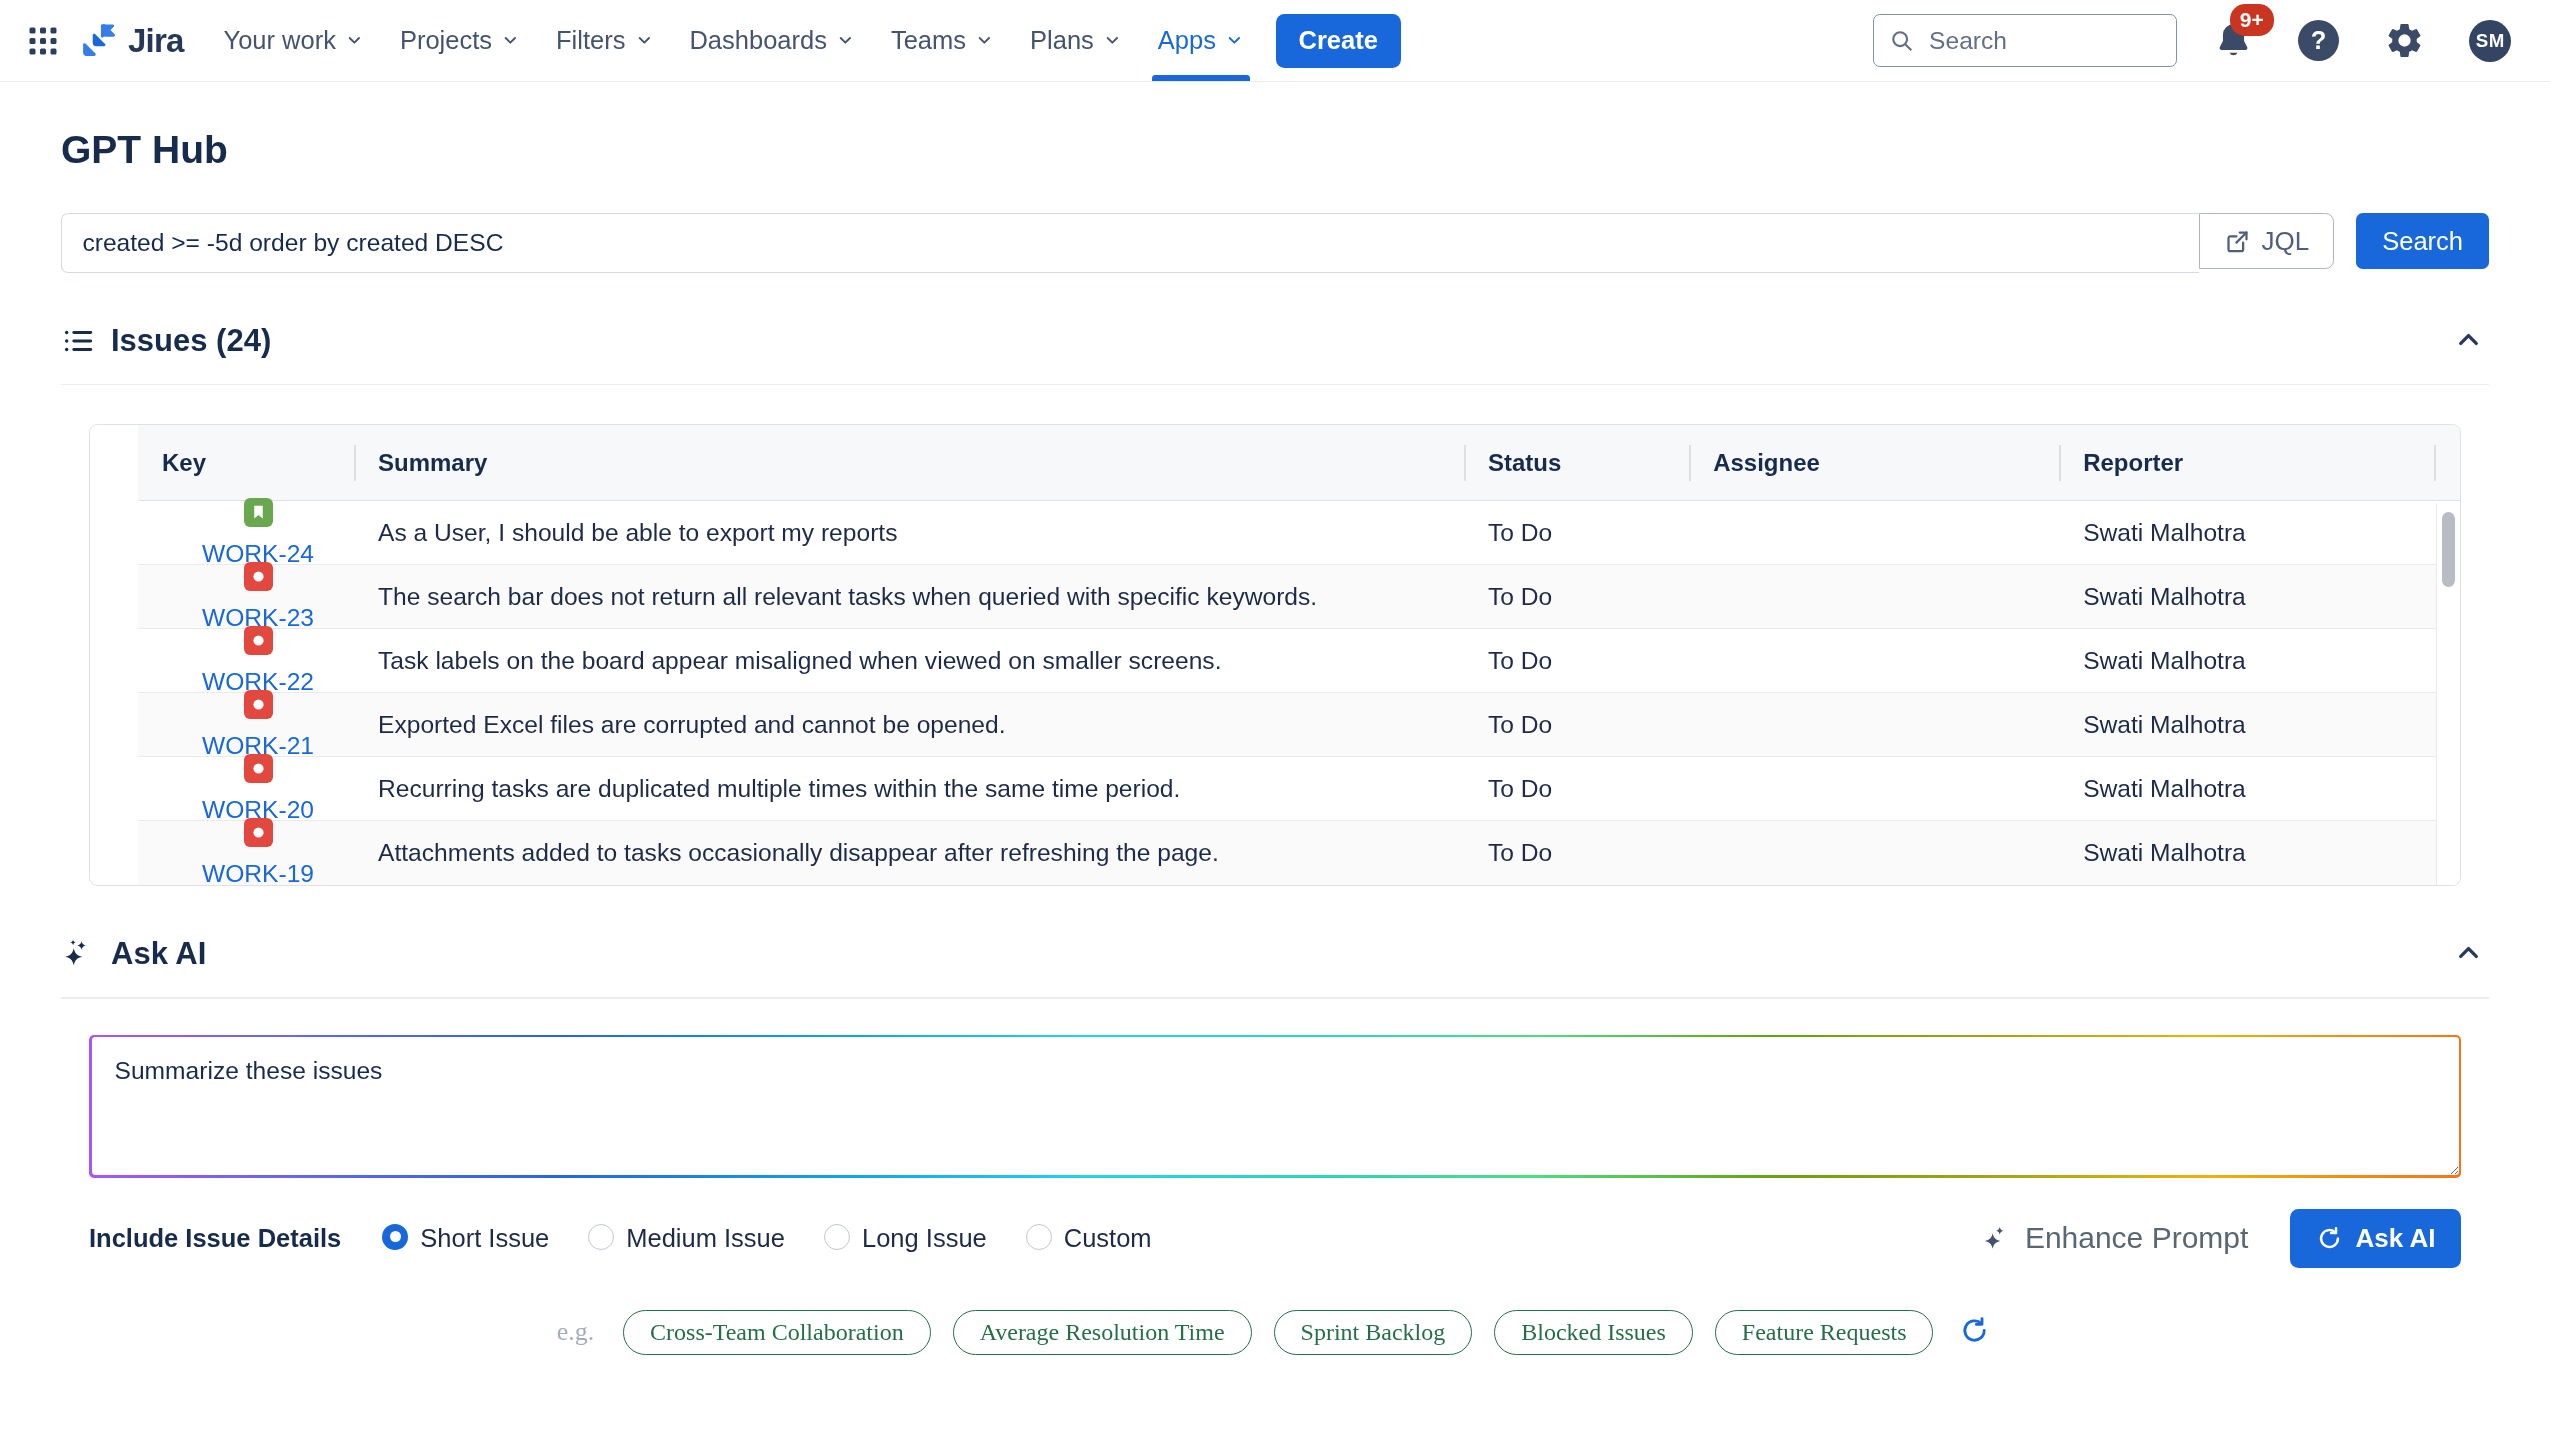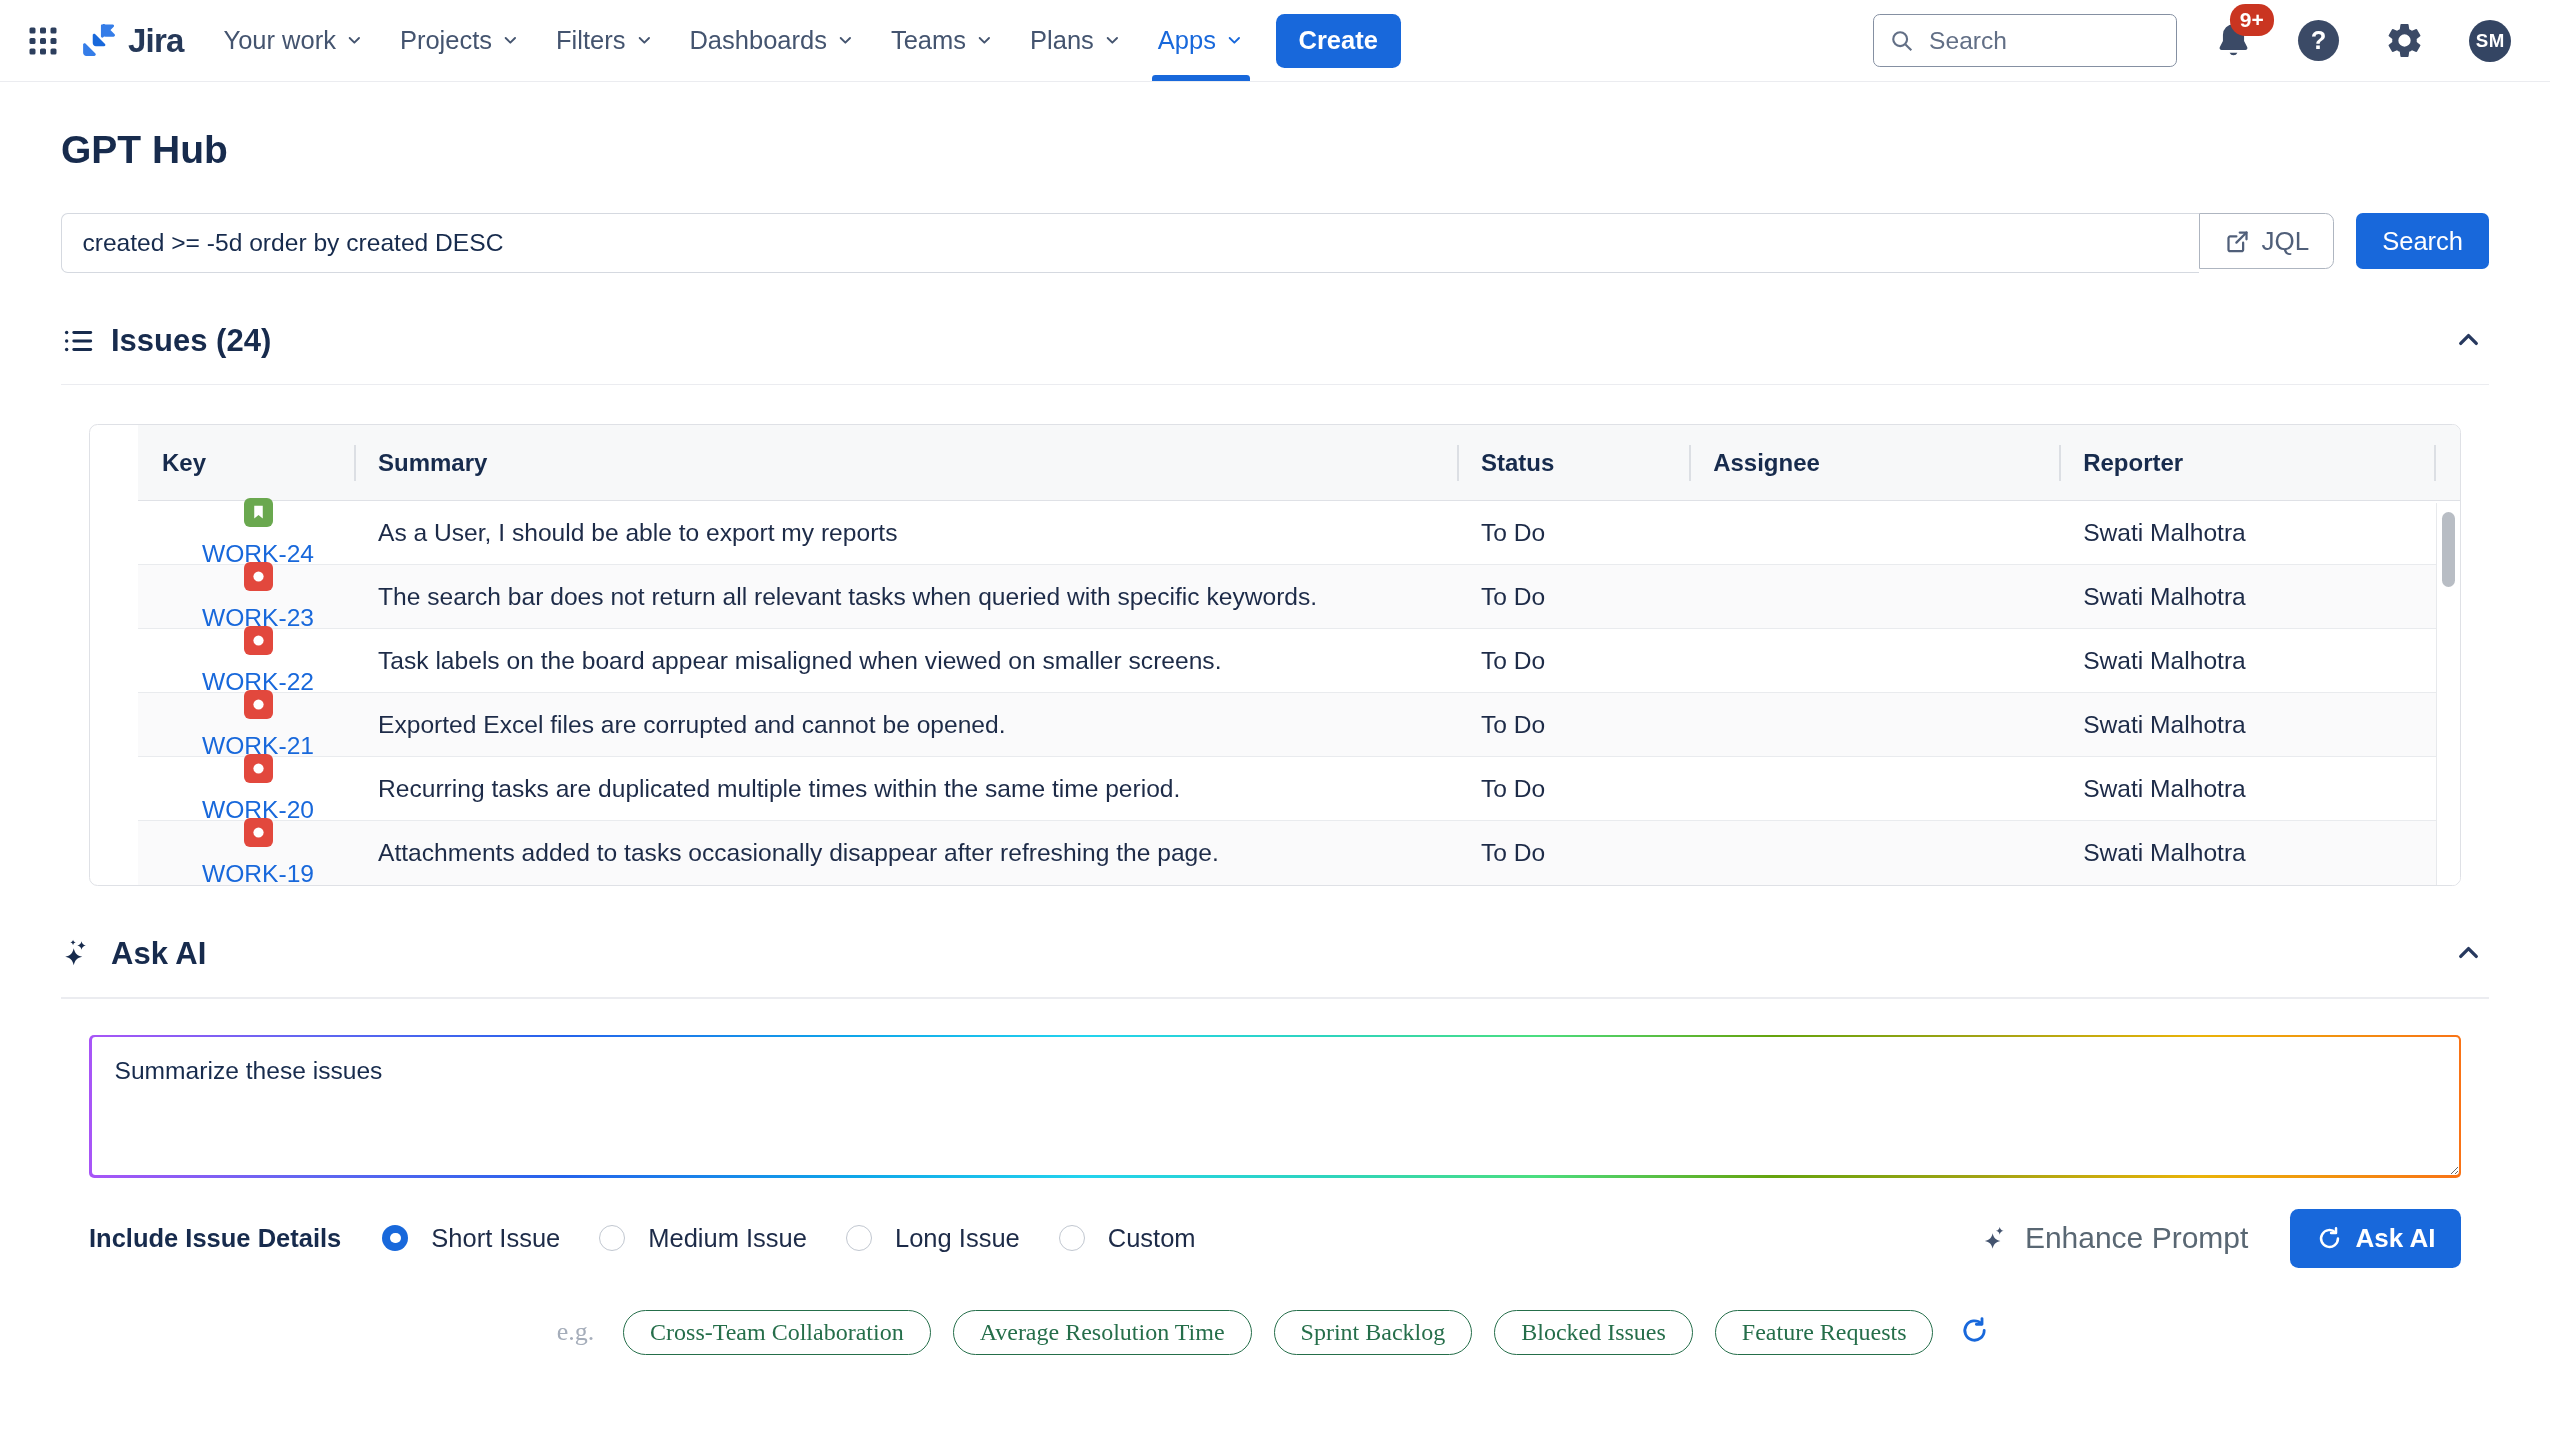--- a/index.html
+++ b/index.html
@@ -53,39 +53,39 @@
   .collapse-btn{ margin-left:auto; background:none; border:none; padding:5.1px; }
   .collapse-btn svg{ width:31px; height:31px; stroke:#27395F; }
   .sec-divider{ height:1.7px; background:#EBECF0; margin-top:20.4px; }
 
   
   .issues-table{ margin:39px 28px 0; border:1.7px solid #DFE1E6; border-radius:8.5px; position:relative; overflow:hidden; background:#fff;padding-left:48px; }
   .thead{ display:flex; height:76px; background:#F7F8F9; border-bottom:1.7px solid #DFE1E6; padding-right:24px; }
   .th{ display:flex; align-items:center; height:100%; padding-left:24px; position:relative; font-size:24px; font-weight:700; color:#172B4D; }
   .th:not(:first-child)::before, .th:last-child::after{ content:""; position:absolute; left:0; top:50%; transform:translateY(-50%); width:1.7px; height:36px; background:#DCDFE4; }
   .th:last-child::after{ left:auto; right:0; }
-  .c0{ width:9.4%; } .c1{ flex:1; } .c2{ width:9.8%; } .c3{ width:16.1%;margin-left:7px; } .c4{ width:16.4%; }
+  .c0{ width:9.4%; } .c1{ flex:1; } .c2{ width:9.8%; } .c3{ width:16.1%; } .c4{ width:16.4%; }
   .trow{ display:flex; align-items:center; height:64px; border-bottom:0.8px solid #E9EBEE; padding-right:24px; font-size:24.6px; color:#1D2B48; }
   .trow:nth-child(even){ background:#FAFAFB; }
   .trow:last-child{ border-bottom:none; }
   .cell{ padding-left:24px; white-space:nowrap; overflow:hidden;flex-direction:column; }
   .c-key{ display:flex; align-items:center; gap:12.7px; }
   .type-icon{ width:29px; height:29px; flex:none; display:flex; }
   .key-link{ color:#1868DB; text-decoration:none; font-size:24.6px; }
   .tbl-scrollbar{ position:absolute; top:78px; right:0; bottom:0; width:24px; background:#fff; border-left:1.7px solid #E7E9EC; }
   .tbl-thumb{ position:absolute; top:8.5px; left:5.1px; width:12.7px; height:75px; border-radius:6.8px; background:#B8BDC4; }
 
   
   .gradient-wrap{ margin:36px 28px 0; padding:2.5px; border-radius:5.1px;
     background:linear-gradient(90deg,#A855F7 0%,#6366F1 9%,#2563EB 20%,#0EA5E9 32%,#22D3EE 42%,#2DD4BF 52%,#4ADE80 61%,#65A30D 71%,#A3A314 80%,#EAB308 89%,#F97316 100%); }
   .prompt-input{ display:block; width:100%; height:138px; border:none; outline:none; resize:vertical; border-radius:3.4px; background:#fff; padding:20.4px 23px; font-size:24.6px; color:#172B4D; }
   .controls-row{ display:flex; align-items:center; margin:31px 28px 0; }
   .include-label{ font-size:25.5px; font-weight:700; color:#172B4D; }
   .radio-group{ display:flex; align-items:center; gap:39px; margin-left:41px; }
-  .radio-opt{ display:flex; align-items:center; gap:23px; font-size:25.5px; color:#1D2B48; cursor:pointer; }
+  .radio-opt{ display:flex; gap:12px; font-size:25.5px; color:#1D2B48; cursor:pointer; }
   .radio-dot{ width:26px; height:26px; border-radius:50%; border:1.7px solid #C1C7D0; background:#fff; position:relative; flex:none; }
   .radio-opt.checked .radio-dot{ border:none; background:#1868DB; }
   .radio-opt.checked .radio-dot::after{ content:""; position:absolute; inset:7.6px; background:#fff; border-radius:50%; }
   .right-controls{ margin-left:auto; display:flex; align-items:center; gap:36px; }
   .enhance-btn{ display:flex; align-items:center; gap:12.7px; background:none; border:none; font-size:30px; color:#596773; }
   .enhance-btn svg{ width:31px; height:31px; fill:#44546F; }
   .ask-btn{ height:59px; padding:0 25.5px; border:none; border-radius:8.5px; background:#1868DB; color:#fff; font-size:26px; font-weight:600; display:flex; align-items:center; gap:12.7px; }
   .ask-btn svg{ width:27px; height:27px; stroke:#fff; }
   .suggestions-row{ display:flex; align-items:center; justify-content:center; gap:22px; margin-top:42px;font-family:Liberation Serif, serif; }
   .eg-label{ font-size:26px; color:#A5ADBA; margin-right:6.8px; }

